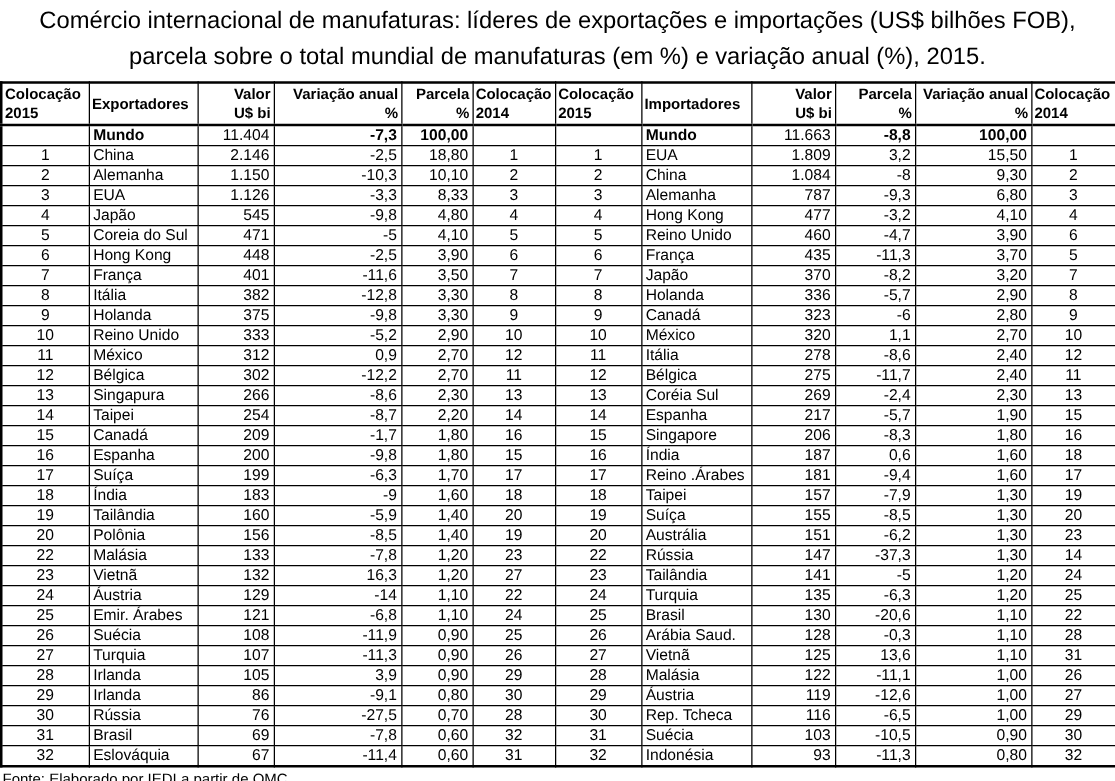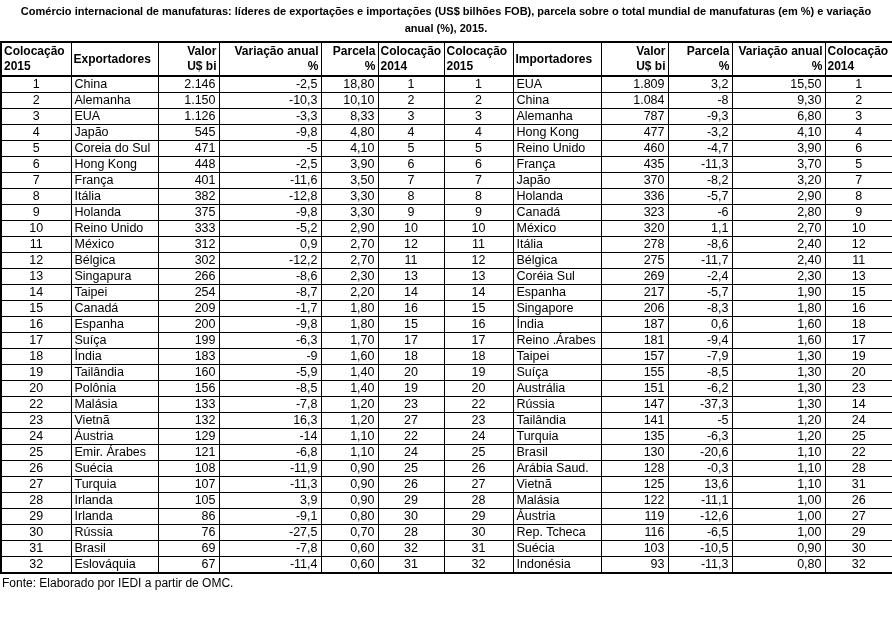--- a/index.html
+++ b/index.html
@@ -10,22 +10,22 @@
     font-family: "Liberation Sans", sans-serif;
     color: #000;
   }
   .page {
     width: 892px;
     height: 625px;
     box-sizing: border-box;
     overflow: hidden;
   }
   .title {
-    font-size: 11px;
-    font-weight: bold;
+    font-size: 19px;
+    font-weight: normal;
     text-align: center;
     line-height: 1.5;
     padding: 3px 14px 0 14px;
   }
   table.data-table {
     border-collapse: collapse;
     table-layout: fixed;
     width: 892px;
     margin-top: 5px;
     border: 2px solid #000;
@@ -130,20 +130,34 @@
           <div>Variação anual</div>
           <div>%</div>
         </th>
         <th class="rank-h">
           <div>Colocação</div>
           <div>2014</div>
         </th>
       </tr>
     </thead>
     <tbody>
+      <tr>
+        <td class="rank"></td>
+        <td class="name b">Mundo</td>
+        <td class="num">11.404</td>
+        <td class="num b">-7,3</td>
+        <td class="num b">100,00</td>
+        <td class="rank"></td>
+        <td class="rank"></td>
+        <td class="name b">Mundo</td>
+        <td class="num">11.663</td>
+        <td class="num b">-8,8</td>
+        <td class="num b">100,00</td>
+        <td class="rank"></td>
+      </tr>
     <tr>
           <td class="rank">1</td>
           <td class="name">China</td>
           <td class="num">2.146</td>
           <td class="num">-2,5</td>
           <td class="num">18,80</td>
           <td class="rank">1</td>
           <td class="rank">1</td>
           <td class="name">EUA</td>
           <td class="num">1.809</td>

